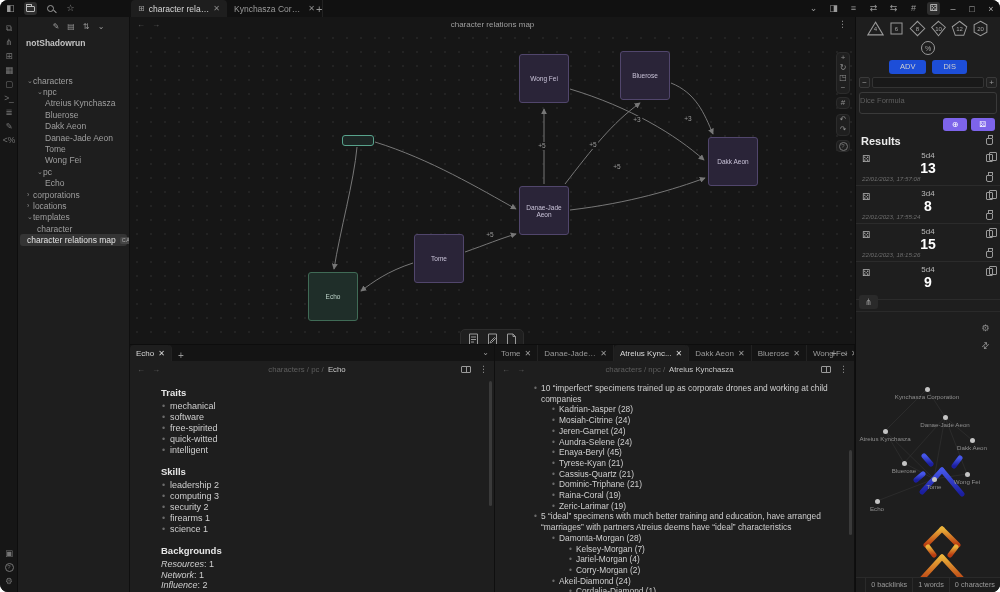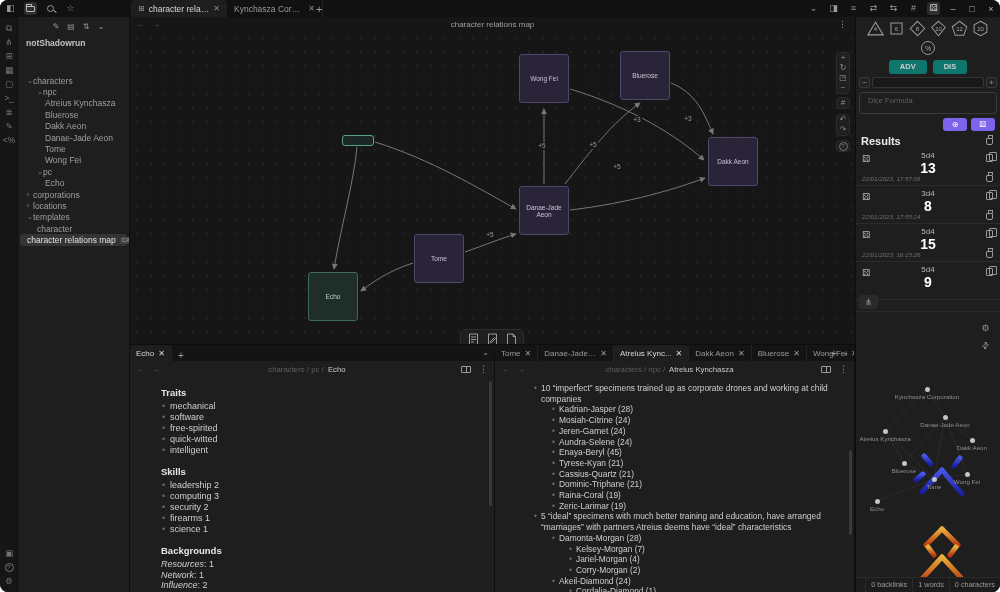--- a/index.html
+++ b/index.html
@@ -100,25 +100,25 @@
   .vscroll{position:absolute;width:3px;border-radius:2px;background:#3a3a3a;}
 
   
   .rsidebar{position:absolute;left:855px;top:17px;width:145px;height:575px;background:#1e1e1e;border-left:1px solid #0d0d0d;}
   .dice-row{position:absolute;top:3px;left:0;right:0;display:flex;justify-content:center;gap:4px;}
   .die{position:relative;width:17px;height:17px;cursor:default;}
   .die svg{position:absolute;inset:0;}
   .die .die-num{position:absolute;inset:0;display:flex;align-items:center;justify-content:center;font-size:6px;color:#a5a5a5;}
   .pct-die{position:absolute;top:24px;left:50%;transform:translateX(-50%);width:14px;height:14px;border:1px solid #9a9a9a;border-radius:50%;display:flex;align-items:center;justify-content:center;font-size:7px;color:#a5a5a5;}
   .advdis{position:absolute;top:43px;left:0;right:0;display:flex;justify-content:center;gap:6px;}
-  .advdis .abtn{background:#0f766e;border-radius:3px;font-size:7.5px;font-weight:bold;color:#cfcfcf;padding:3px 11px;line-height:8px;cursor:default;}
+  .advdis .abtn{background:#1d4ed8;border-radius:3px;font-size:7.5px;font-weight:normal;color:#cfcfcf;padding:3px 11px;line-height:8px;cursor:default;}
   .stepper{position:absolute;top:60px;left:3px;right:3px;height:11px;display:flex;align-items:center;gap:2px;}
   .stepbtn{width:11px;height:11px;border:1px solid #3a3a3a;border-radius:2px;background:#222;color:#9a9a9a;font-size:8px;display:flex;align-items:center;justify-content:center;}
   .stepinput{flex:1;height:11px;border:1px solid #333;border-radius:2px;background:#191919;}
-  .formula{position:absolute;top:75px;left:3px;right:3px;height:22px;border:1px solid #3a3a3a;border-radius:3px;background:transparent;color:#cfcfcf;font-size:7.5px;padding:3px 8px;resize:none;}
+  .formula{position:absolute;top:75px;left:3px;right:3px;height:22px;border:1px solid #3a3a3a;border-radius:3px;background:transparent;color:#cfcfcf;font-size:7.5px;padding:3px 0;resize:none;}
   .formula::placeholder{color:#5f5f5f;}
   .roll-row{position:absolute;top:101px;right:5px;display:flex;gap:4px;}
   .rollbtn{width:24px;height:13px;background:#7d64ea;border-radius:3px;color:#fff;display:flex;align-items:center;justify-content:center;font-size:8px;cursor:default;}
   .results-title{position:absolute;top:118px;left:5px;font-size:11px;font-weight:bold;color:#ececec;}
   .trash{width:7px;height:7px;border:1px solid #9a9a9a;border-top:1.5px solid #9a9a9a;border-radius:1px 1px 2px 2px;position:relative;display:inline-block;}
   .trash::before{content:"";position:absolute;top:-4px;left:1px;width:3px;height:2px;border:1px solid #9a9a9a;border-bottom:none;}
   .copy-ico{width:7px;height:8px;border:1px solid #9a9a9a;border-radius:1px;position:relative;display:inline-block;background:#1e1e1e;}
   .copy-ico::before{content:"";position:absolute;top:-3px;left:2px;width:6px;height:7px;border:1px solid #9a9a9a;border-radius:1px;}
   .res-trash{position:absolute;top:121px;right:7px;}
   .results{position:absolute;top:131px;left:0;right:0;list-style:none;margin:0;padding:0;}

